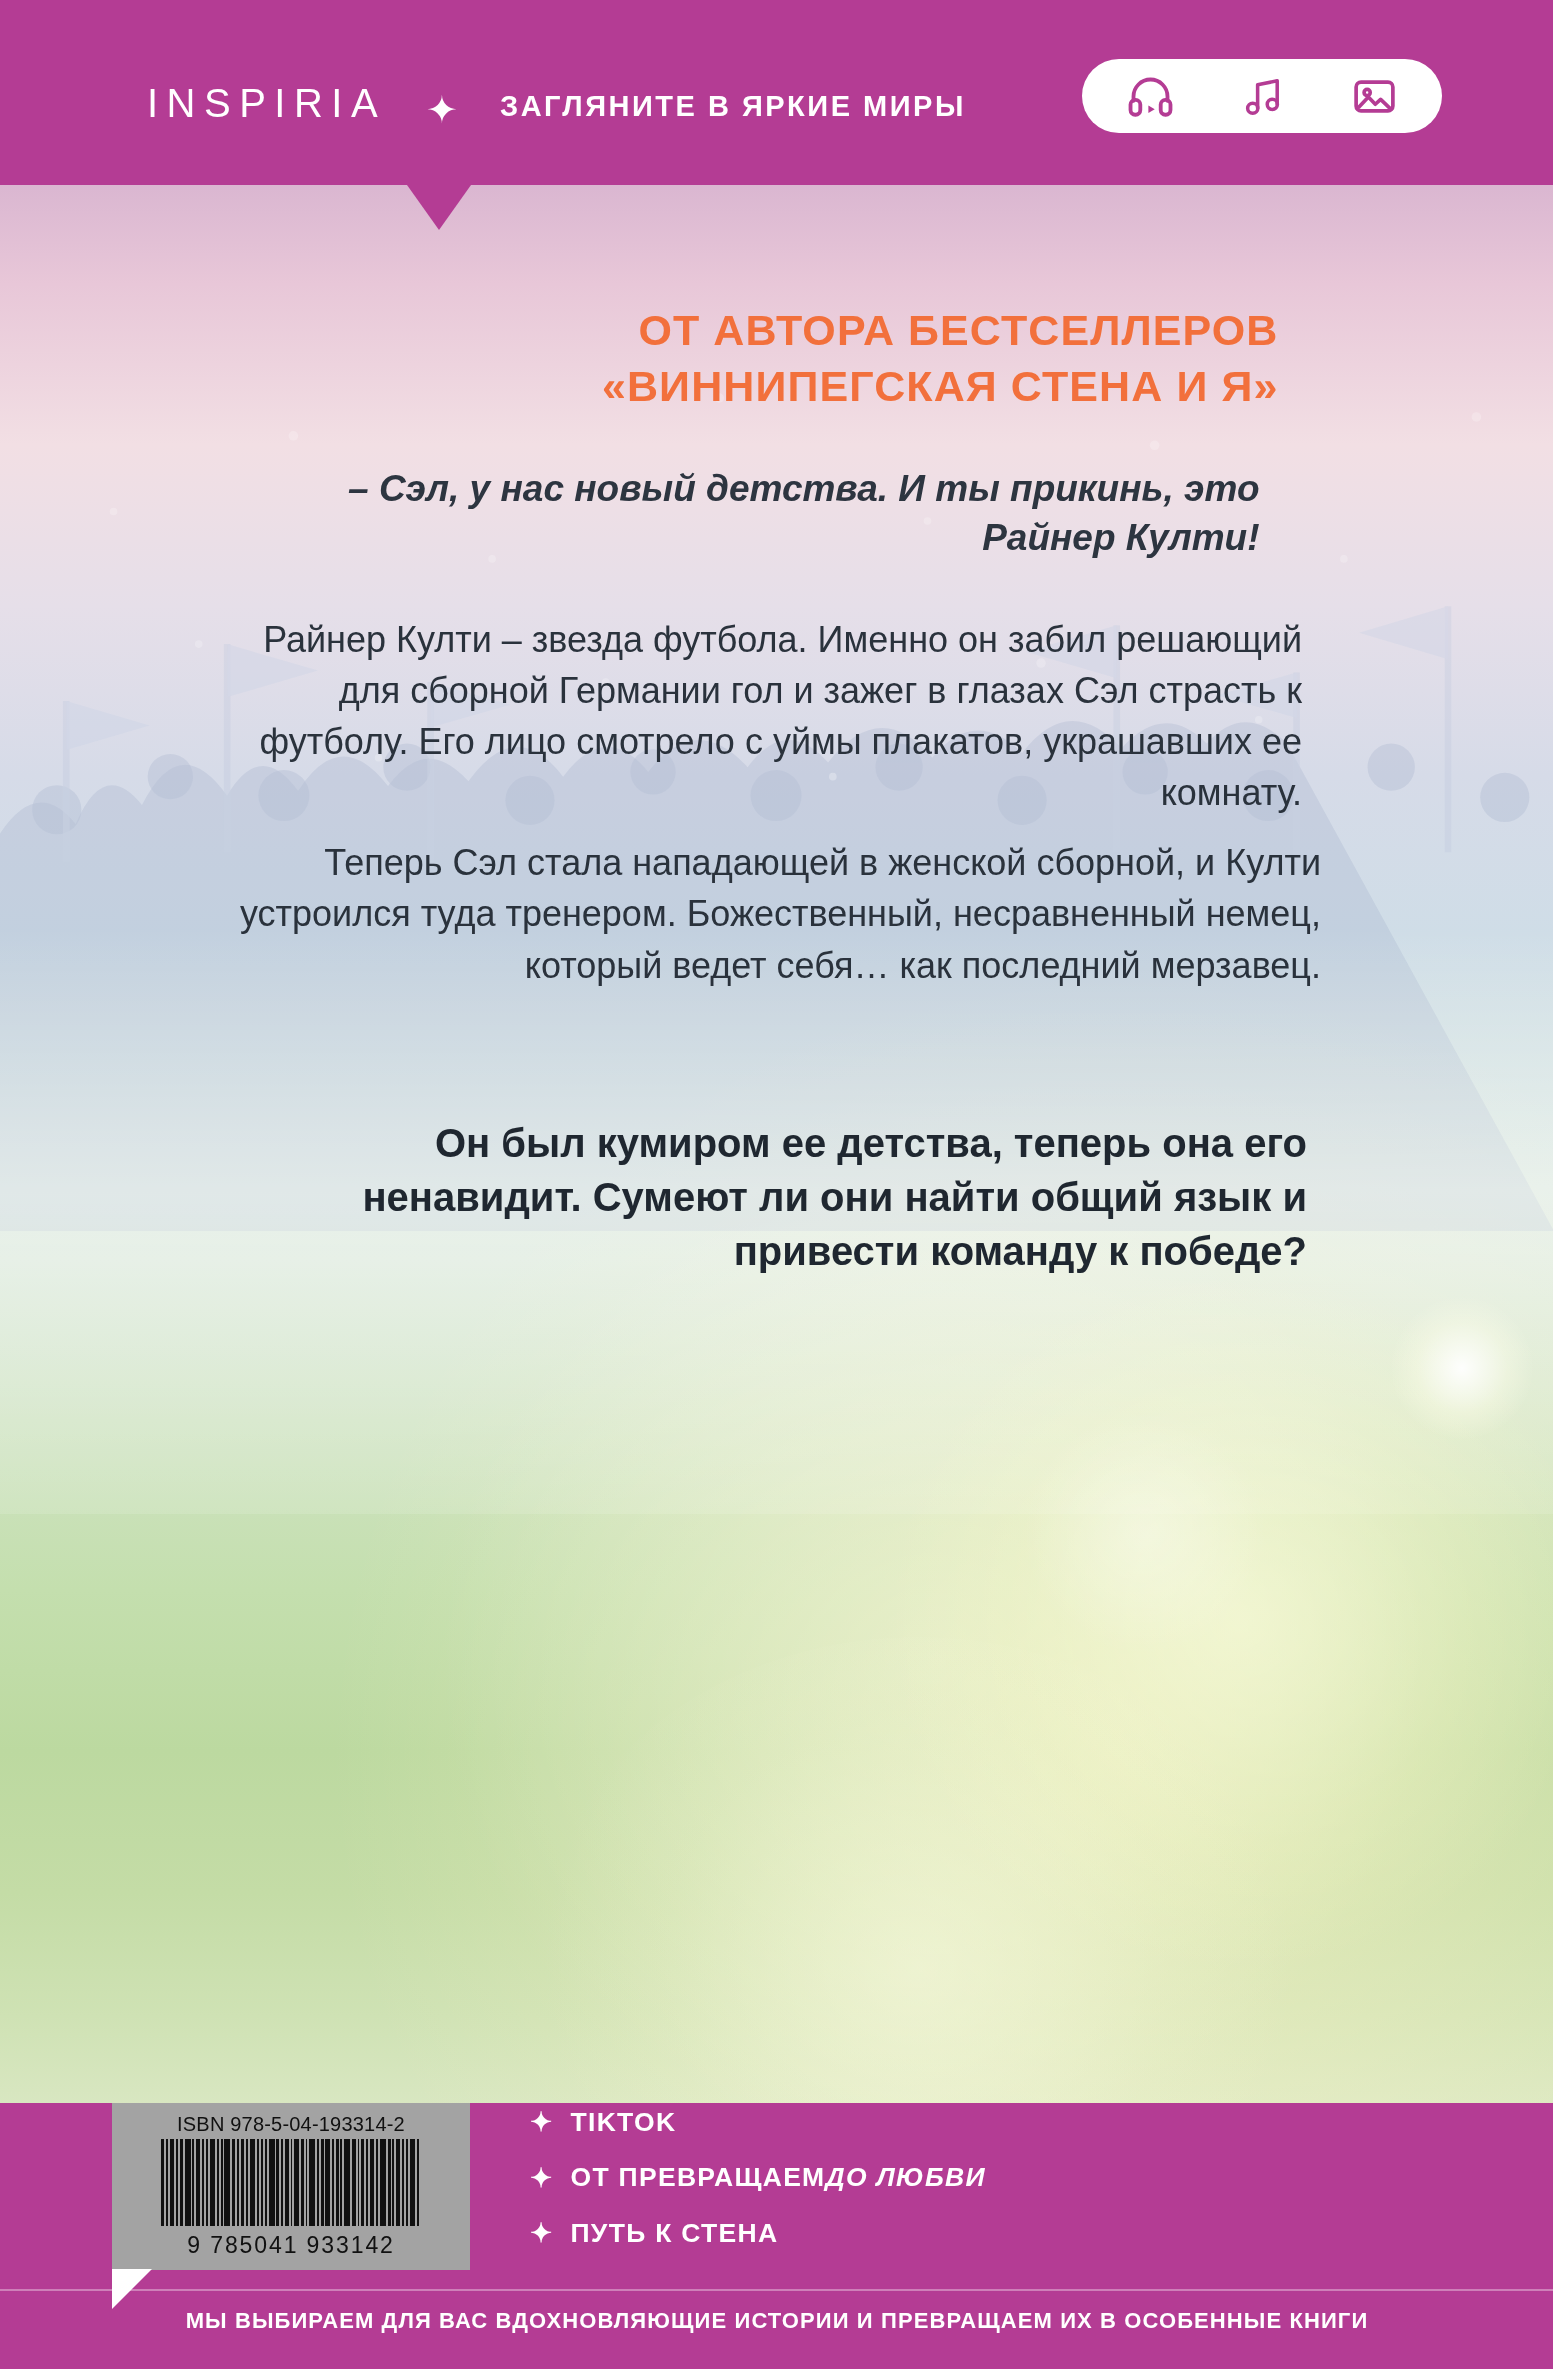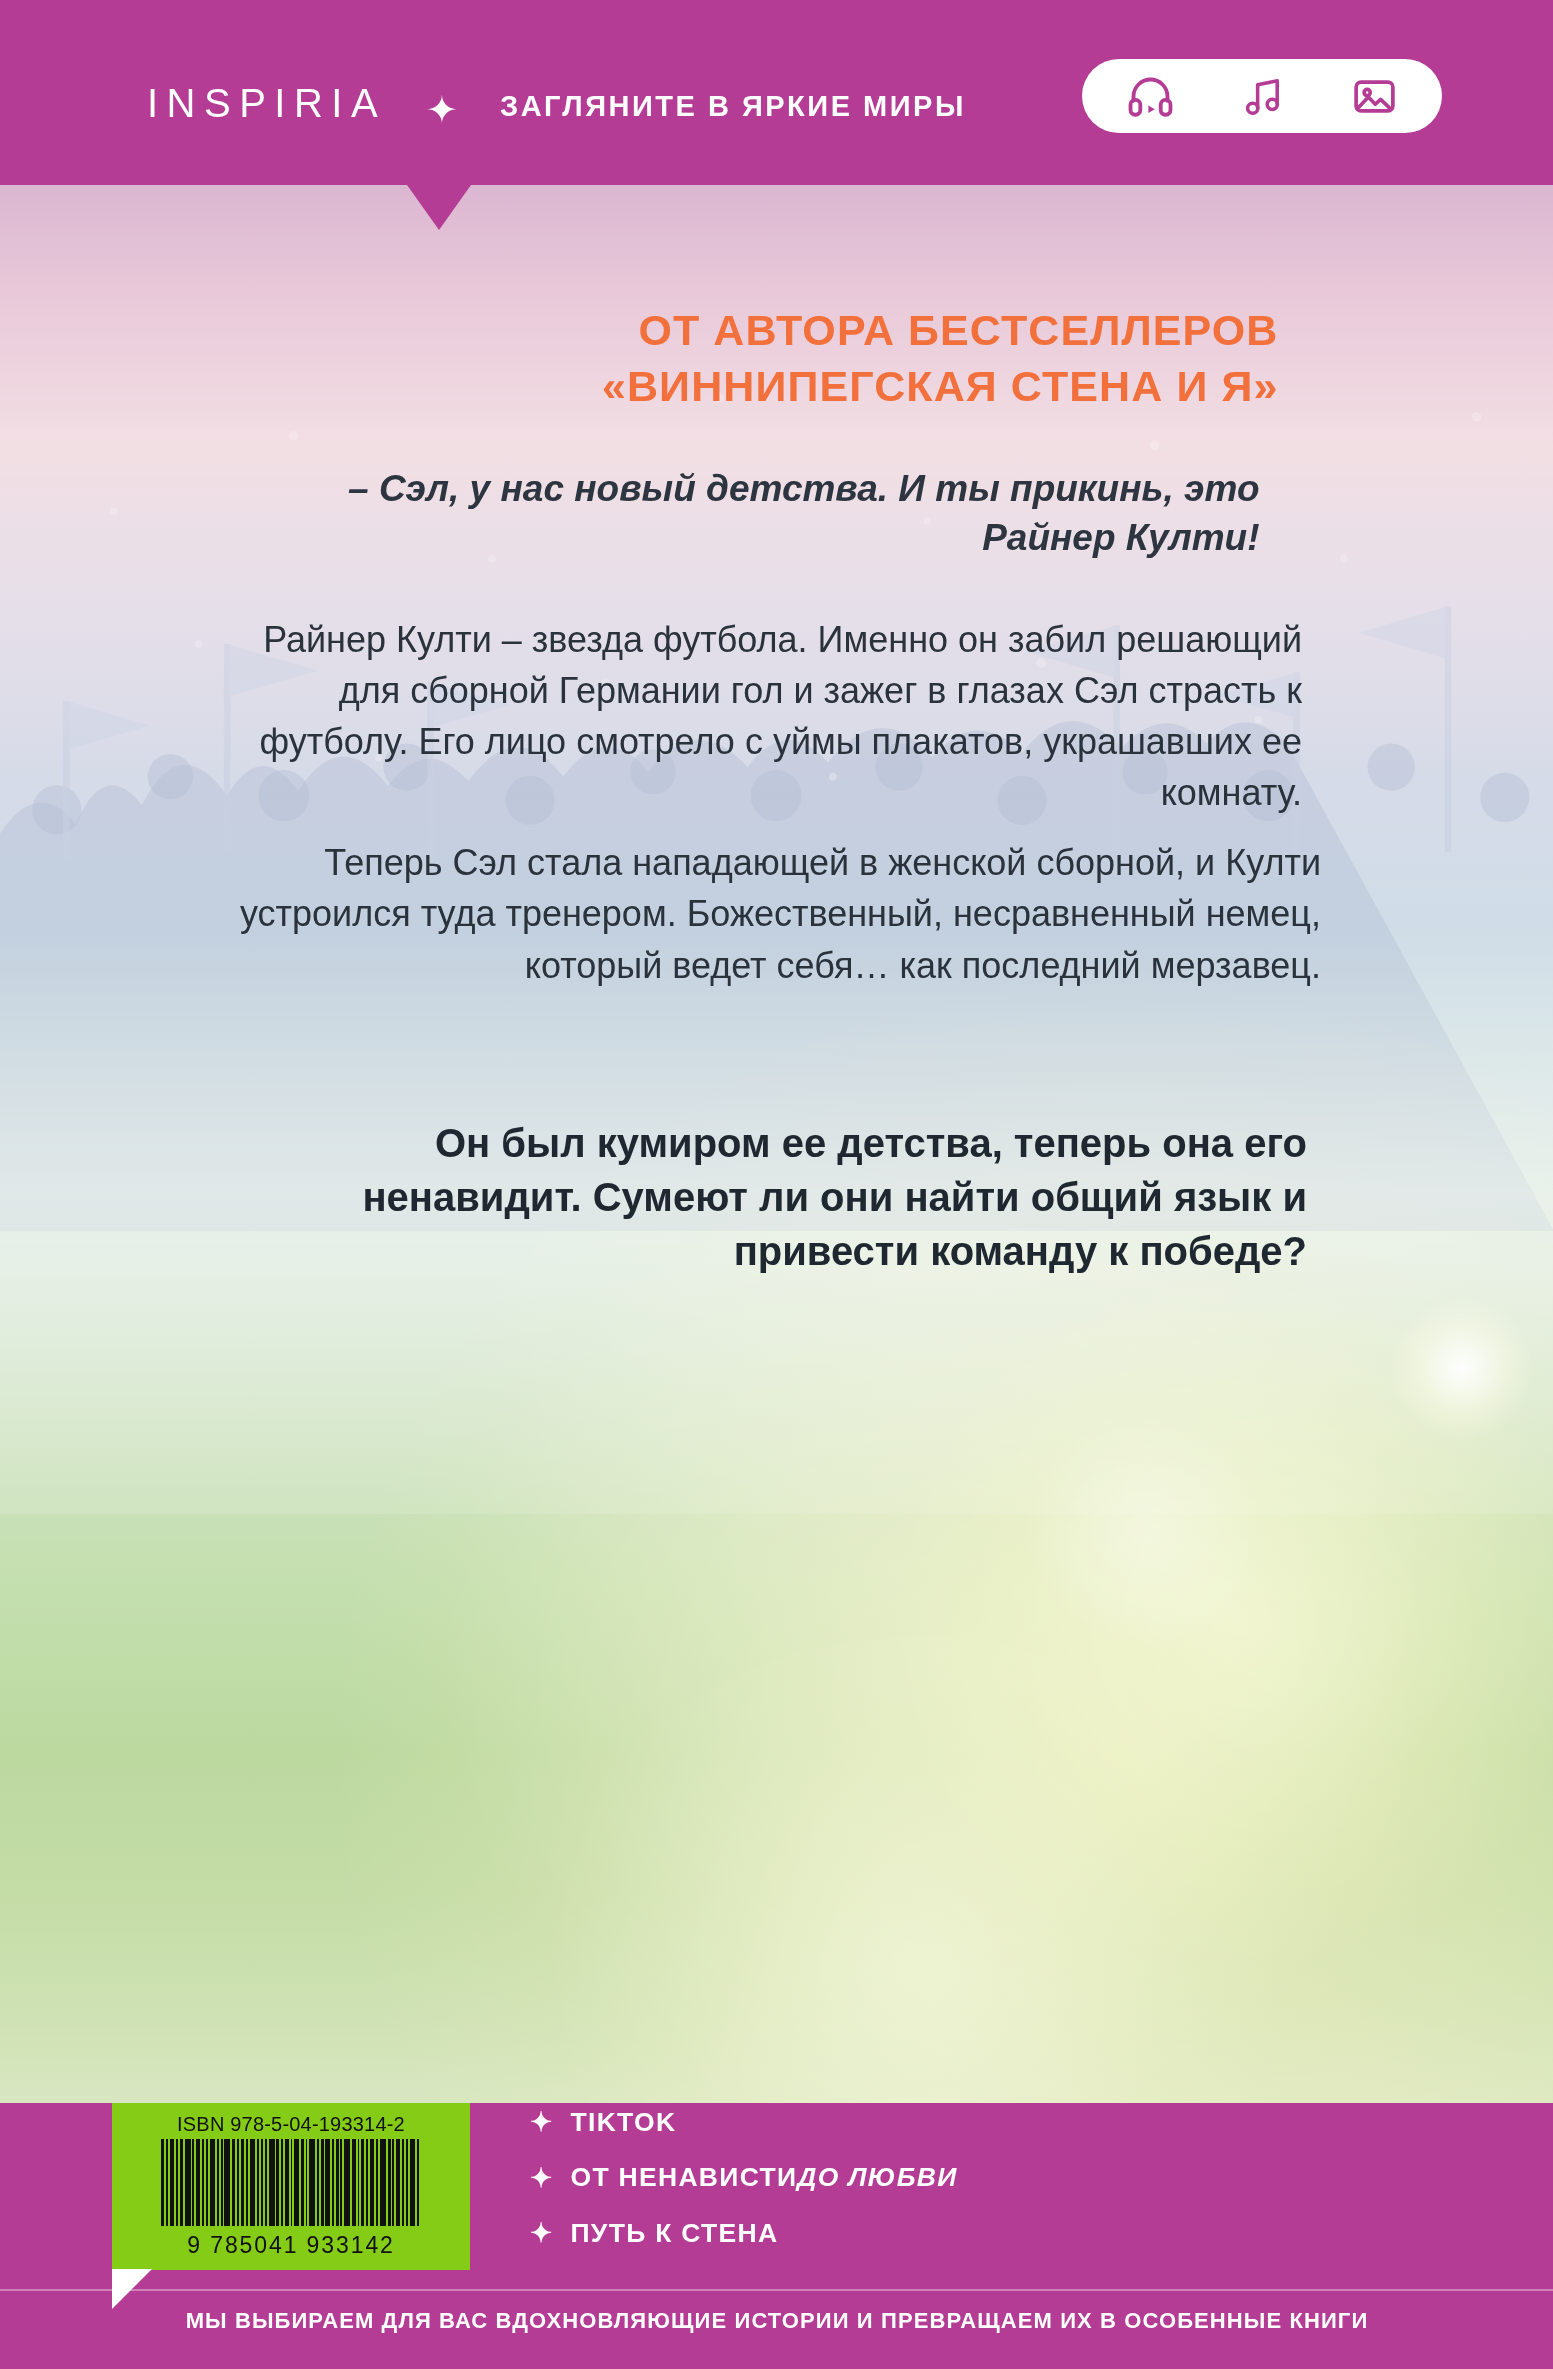--- a/index.html
+++ b/index.html
@@ -193,21 +193,21 @@
     width: 1554px;
     height: 267px;
     background: #b43c94;
   }
   .isbn-box {
     position: absolute;
     left: 112px;
     bottom: 100px;
     width: 358px;
     height: 167px;
-    background: #84cc16;
+    background: #a3a3a3;
     box-sizing: border-box;
     padding: 9.5px 13.2px 7.6px;
     text-align: center;
   }
   .isbn-box-notch {
     position: absolute;
     left: 112px;
     bottom: 61px;
     width: 0; height: 0;
     border-left: 0 solid transparent;
@@ -453,21 +453,21 @@
   </div>
   <div class="isbn-box-notch"></div>
 
   <div class="tags">
     <div class="tag">
       <span class="tag-star">✦</span>
       <span>TIKTOK</span>
     </div>
     <div class="tag">
       <span class="tag-star">✦</span>
-      <span>ОТ НЕНАВИСТИ </span>
+      <span>ОТ ПРЕВРАЩАЕМ </span>
       <em>ДО ЛЮБВИ</em>
     </div>
     <div class="tag">
       <span class="tag-star">✦</span>
       <span>ПУТЬ К СТЕНА</span>
     </div>
   </div>
 
   <div class="footer-rule"></div>
   <div class="footer-line">МЫ ВЫБИРАЕМ ДЛЯ ВАС ВДОХНОВЛЯЮЩИЕ ИСТОРИИ И ПРЕВРАЩАЕМ ИХ В ОСОБЕННЫЕ КНИГИ</div>

